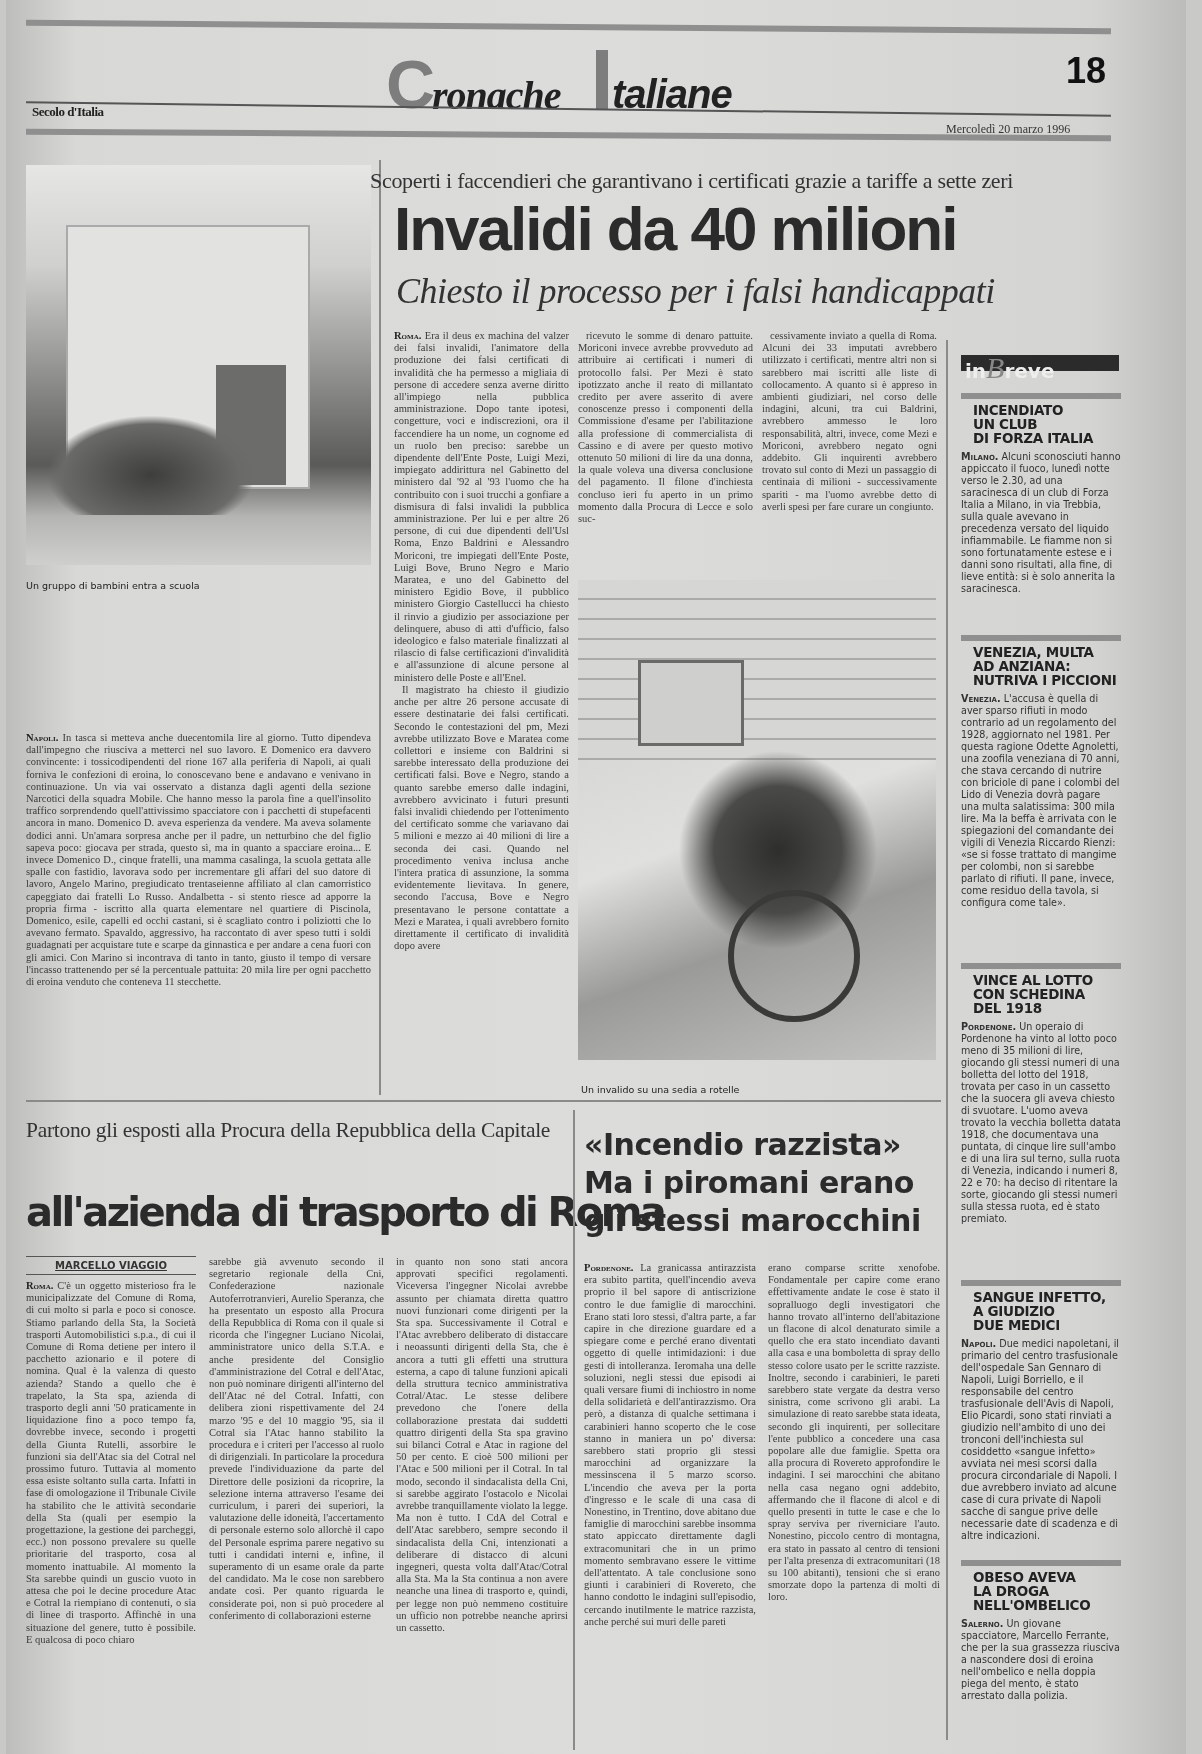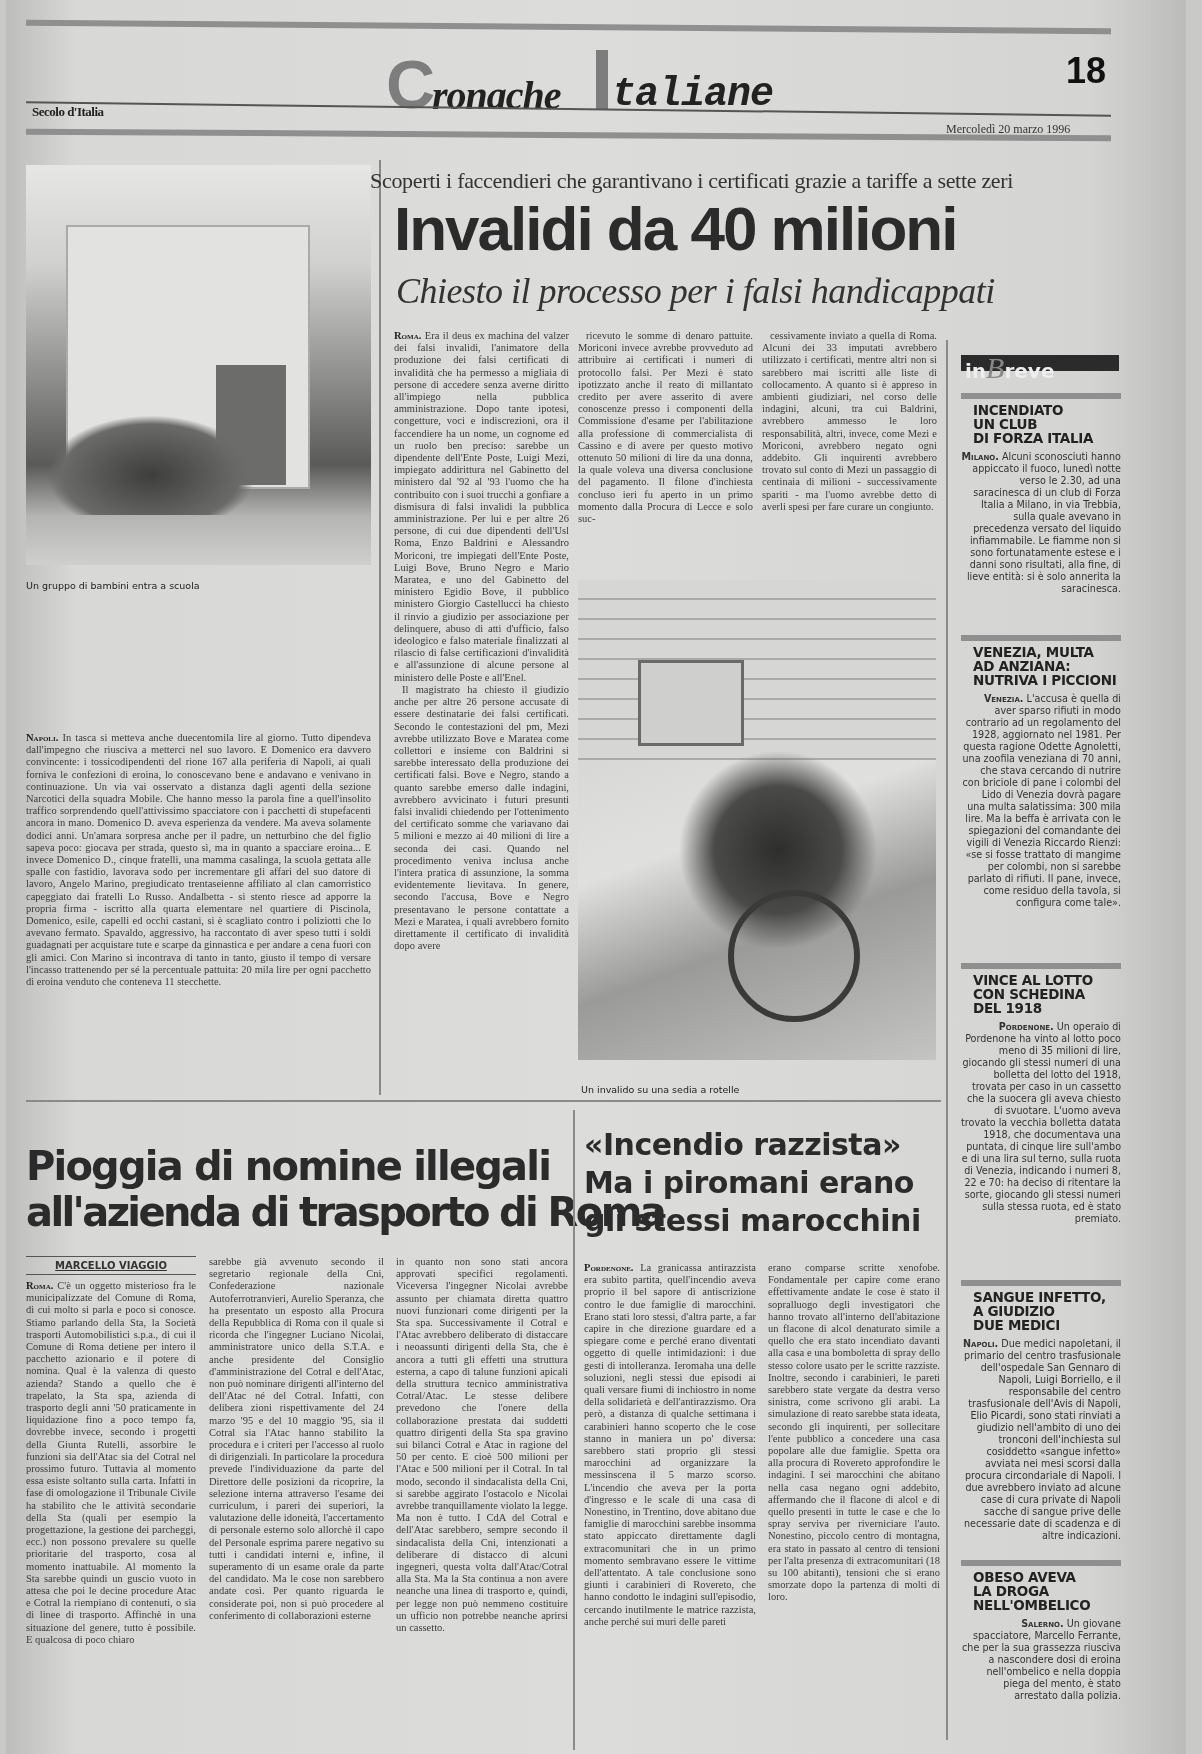--- a/index.html
+++ b/index.html
@@ -8,41 +8,41 @@
   .page{position:absolute;left:6px;top:0;width:1180px;height:1754px;
         background:linear-gradient(90deg,#bdbdbb 0%,#d8d8d6 6%,#dcdcda 50%,#d4d4d2 92%,#bcbcba 100%);}
   .abs{position:absolute;}
   .rule{position:absolute;background:#8a8a8a;}
   .rule.thick{height:6px;background:#8f8f8f;}
   .rule.thin{height:2px;background:#555;}
   .masthead{left:380px;top:40px;width:400px;height:70px;}
   .mast-c{position:absolute;left:0;top:10px;font-family:"Liberation Sans",sans-serif;font-weight:bold;font-size:68px;color:#7d7d7d;line-height:1;}
   .mast-1{position:absolute;left:46px;top:32px;font-family:"Liberation Serif",serif;font-style:italic;font-weight:bold;font-size:40px;color:#222;letter-spacing:-1px;}
   .mast-i{position:absolute;left:210px;top:10px;width:12px;height:60px;background:#7d7d7d;}
-  .mast-2{position:absolute;left:226px;top:32px;font-family:Liberation Mono, monospace;font-style:italic;font-weight:bold;font-size:40px;color:#222;letter-spacing:-1px;}
+  .mast-2{position:absolute;left:226px;top:32px;font-family:Liberation Sans, sans-serif;font-style:italic;font-weight:bold;font-size:40px;color:#222;letter-spacing:-1px;}
   .page-num{left:1060px;top:50px;font-family:"Liberation Sans",sans-serif;font-weight:bold;font-size:36px;color:#111;}
   .paper-name{left:26px;top:104px;font-family:"Liberation Serif",serif;font-weight:bold;font-size:13px;color:#222;letter-spacing:-0.5px;}
   .dateline{left:940px;top:122px;font-size:12px;color:#333;}
   .photo{position:absolute;background:#8a8a8a;overflow:hidden;}
   .caption{position:absolute;font-family:"DejaVu Sans",sans-serif;font-size:9.5px;color:#222;}
   .kicker{position:absolute;font-family:"Liberation Serif",serif;font-size:22px;color:#333;white-space:nowrap;letter-spacing:-0.3px;}
   .headline{position:absolute;font-family:"Liberation Sans",sans-serif;font-weight:bold;color:#2b2b2b;line-height:1.0;letter-spacing:-1.5px;}
   .subhead{position:absolute;font-family:"Liberation Serif",serif;font-style:italic;font-size:36px;color:#333;white-space:nowrap;letter-spacing:-0.5px;}
   .col{position:absolute;font-family:"Liberation Serif",serif;font-size:10.5px;line-height:12.2px;color:#3a3a3a;text-align:justify;overflow:hidden;}
   .col p{margin:0;text-indent:8px;}
   .col .dl{font-variant:small-caps;font-weight:bold;color:#222;}
   .vline{position:absolute;width:2px;background:#8a8a8a;}
   .hline{position:absolute;height:2px;background:#8a8a8a;}
   .brief-box{left:955px;top:355px;width:160px;height:1380px;}
   .inbreve{position:absolute;left:0;top:0;width:158px;height:16px;background:#2b2b2b;color:#eee;font-family:"DejaVu Sans",sans-serif;font-weight:bold;font-size:20px;line-height:26px;padding-left:4px;box-sizing:border-box;}
   .inbreve .b{font-family:"Liberation Serif",serif;font-style:italic;font-weight:normal;font-size:30px;color:#888;}
   .brief{position:absolute;left:0;width:160px;}
   .brief .bar{height:6px;background:#8f8f8f;margin-bottom:4px;}
   .brief h3{margin:0 0 6px 12px;font-family:"DejaVu Sans",sans-serif;font-weight:bold;font-size:13.5px;line-height:14px;color:#222;white-space:pre-line;letter-spacing:-0.3px;}
-  .brief .txt{font-family:"DejaVu Sans",sans-serif;font-size:9.6px;line-height:12px;color:#333;text-align:right;}
+  .brief .txt{font-family:"DejaVu Sans",sans-serif;font-size:9.6px;line-height:12px;color:#333;}
   .brief .txt .dl{font-variant:small-caps;font-weight:bold;}
   .byline{position:absolute;font-family:"DejaVu Sans",sans-serif;font-weight:bold;font-size:10px;color:#333;text-align:center;border-top:1px solid #555;border-bottom:1px solid #555;padding:3px 0;}
 </style>
 </head>
 <body>
 
 <div class="page">
 
   <div class="rule thick" style="left:20px;top:24px;width:1085px;transform:rotate(0.45deg);"></div>
   <div class="abs masthead">
@@ -130,21 +130,21 @@
       <div class="bar"></div>
       <h3>OBESO AVEVA
 LA DROGA
 NELL'OMBELICO</h3>
       <div class="txt"><span class="dl">Salerno.</span> <span>Un giovane spacciatore, Marcello Ferrante, che per la sua grassezza riusciva a nascondere dosi di eroina nell'ombelico e nella doppia piega del mento, è stato arrestato dalla polizia.</span></div>
     </div>
   </div>
 
   <div class="hline" style="left:20px;top:1100px;width:915px;"></div>
 
-  <div class="headline" style="left:20px;top:1146px;font-size:40px;white-space:nowrap;letter-spacing:-1.8px;font-family:'DejaVu Sans',sans-serif;">Pioggia di nomine illegali</div>
+  <div class="kicker" style="left:20px;top:1118px;font-size:21.5px;">Partono gli esposti alla Procura della Repubblica della Capitale</div>
   <div class="headline" style="left:20px;top:1192px;font-size:40px;white-space:nowrap;letter-spacing:-2.6px;font-family:'DejaVu Sans',sans-serif;">all'azienda di trasporto di Roma</div>
 
   <div class="byline" style="left:20px;top:1256px;width:170px;text-decoration:underline;">MARCELLO VIAGGIO</div>
   <div class="col" style="left:20px;top:1280px;width:170px;height:465px;">
     <p style="text-indent:0"><span class="dl">Roma.</span> <span>C'è un oggetto misterioso fra le municipalizzate del Comune di Roma, di cui molto si parla e poco si conosce. Stiamo parlando della Sta, la Società trasporti Automobilistici s.p.a., di cui il Comune di Roma detiene per intero il pacchetto azionario e il potere di nomina. Qual è la valenza di questo azienda? Stando a quello che è trapelato, la Sta spa, azienda di trasporto degli anni '50 praticamente in liquidazione fino a poco tempo fa, dovrebbe invece, secondo i progetti della Giunta Rutelli, assorbire le funzioni sia dell'Atac sia del Cotral nel prossimo futuro. Tuttavia al momento essa esiste soltanto sulla carta. Infatti in fase di omologazione il Tribunale Civile ha stabilito che le attività secondarie della Sta (quali per esempio la progettazione, la gestione dei parcheggi, ecc.) non possono prevalere su quelle prioritarie del trasporto, cosa al momento inattuabile. Al momento la Sta sarebbe quindi un guscio vuoto in attesa che poi le decine procedure Atac e Cotral la riempiano di contenuti, o sia di linee di trasporto. Affinchè in una situazione del genere, tutto è possibile. E qualcosa di poco chiaro</span></p>
   </div>
   <div class="col" style="left:203px;top:1256px;width:175px;height:489px;">
     <p style="text-indent:0">sarebbe già avvenuto secondo il segretario regionale della Cni, Confederazione nazionale Autoferrotranvieri, Aurelio Speranza, che ha presentato un esposto alla Procura della Repubblica di Roma con il quale si ricorda che l'ingegner Luciano Nicolai, amministratore unico della S.T.A. e anche presidente del Consiglio d'amministrazione del Cotral e dell'Atac, non può nominare dirigenti all'interno del dell'Atac né del Cotral. Infatti, con delibera zioni rispettivamente del 24 marzo '95 e del 10 maggio '95, sia il Cotral sia l'Atac hanno stabilito la procedura e i criteri per l'accesso al ruolo di dirigenziali. In particolare la procedura prevede l'individuazione da parte del Direttore delle posizioni da ricoprire, la selezione interna attraverso l'esame dei curriculum, i pareri dei superiori, la valutazione delle idoneità, l'accertamento di personale esterno solo allorchè il capo del Personale esprima parere negativo su tutti i candidati interni e, infine, il superamento di un esame orale da parte del candidato. Ma le cose non sarebbero andate così. Per quanto riguarda le considerate poi, non si può procedere al conferimento di collaborazioni esterne</p>
   </div>
   <div class="col" style="left:390px;top:1256px;width:172px;height:489px;">

